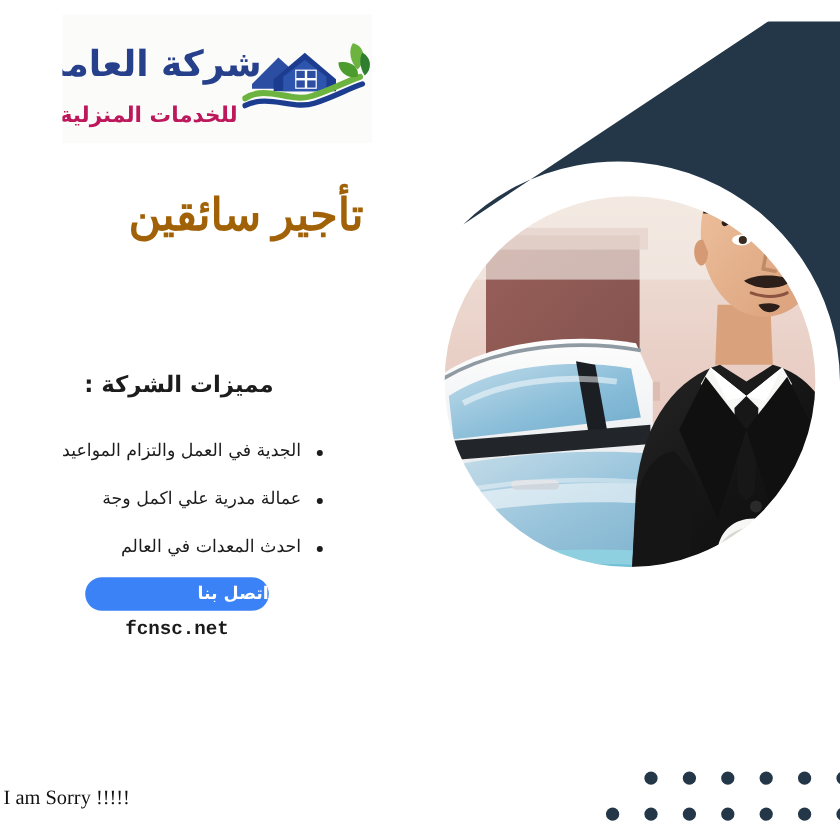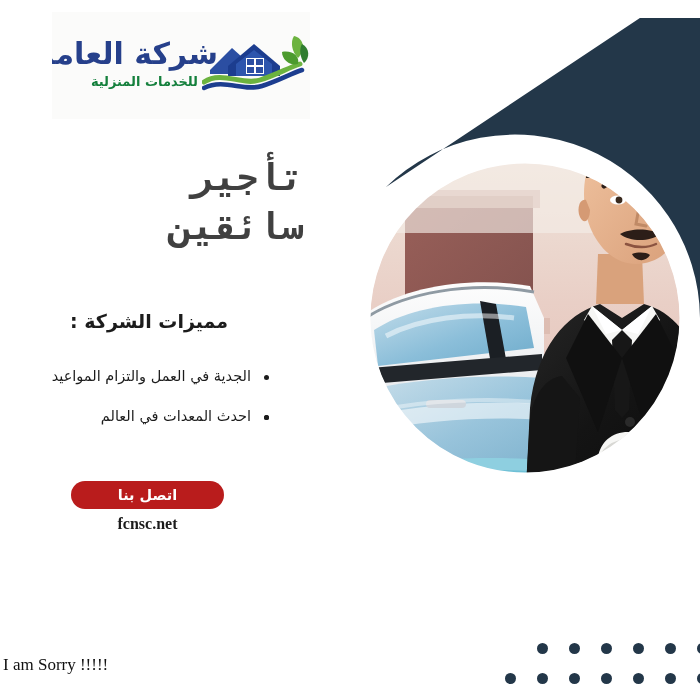--- a/index.html
+++ b/index.html
@@ -48,46 +48,46 @@
     font-size: 30px;
     font-weight: bold;
     color: #26408b;
     direction: rtl;
     white-space: nowrap;
     letter-spacing: -0.5px;
   }
   .logo-sub {
     position: absolute;
     right: 108px;
-    top: 44px;
-    font-family: "DejaVu Sans", "Liberation Sans", sans-serif;
-    font-size: 13px;
-    font-weight: bold;
-    color: #15803d;
+    top: 56px;
+    font-family: "DejaVu Sans", "Liberation Sans", sans-serif;
+    font-size: 18px;
+    font-weight: bold;
+    color: #be185d;
     direction: rtl;
     white-space: nowrap;
   }
   .logo-art {
     position: absolute;
     right: -6px;
     top: 0px;
     width: 110px;
     height: 70px;
   }
 
   
   .headline {
     position: absolute;
     right: 397px;   
     top: 131px;
     width: 260px;
     text-align: right;
     direction: rtl;
-    color: #404040;
-    font-family: Liberation Mono, monospace;
+    color: #a16207;
+    font-family: Liberation Serif, serif;
     font-size: 37px;
     font-weight: bold;
     line-height: 1.33;
     letter-spacing: -0.5px;
   }
   .headline .l2 { display: block; }
 
   
   .features-title {
     position: absolute;
@@ -132,41 +132,42 @@
     background: #1c1c1c;
   }
 
   
   .cta-button {
     position: absolute;
     left: 71px;
     top: 481px;
     width: 153px;
     height: 28px;
-    background: #b91c1c;
+    background: #3b82f6;
     border-radius: 16px;
     border: none;
     color: #ffffff;
     font-size: 14.5px;
     font-weight: bold;
     direction: rtl;
     cursor: pointer;
     font-family: "DejaVu Sans", "Liberation Sans", sans-serif;
     padding: 0;
+    text-align: right;
   }
   .website {
     position: absolute;
     left: 71px;
     top: 515px;
     width: 153px;
     text-align: center;
     color: #1b1b1b;
     font-size: 16px;
     font-weight: bold;
-    font-family: Liberation Serif, serif;
+    font-family: Liberation Mono, monospace;
   }
 
   
   .sorry-note {
     position: absolute;
     left: 3px;
     top: 655px;
     font-family: "Liberation Serif", "DejaVu Serif", serif;
     font-size: 17px;
     color: #111111;
@@ -395,20 +396,21 @@
 
   <div class="features-title">مميزات الشركة :</div>
 
   <ul class="feature-list">
     <li class="feature-item">
       <span class="dot"></span>
       <span>الجدية في العمل والتزام المواعيد</span>
     </li>
     <li class="feature-item">
       <span class="dot"></span>
+      <span>عمالة مدرية علي اكمل وجة</span>
     </li>
     <li class="feature-item">
       <span class="dot"></span>
       <span>احدث المعدات في العالم</span>
     </li>
   </ul>
 
   <button class="cta-button">اتصل بنا</button>
   <div class="website">fcnsc.net</div>
 

